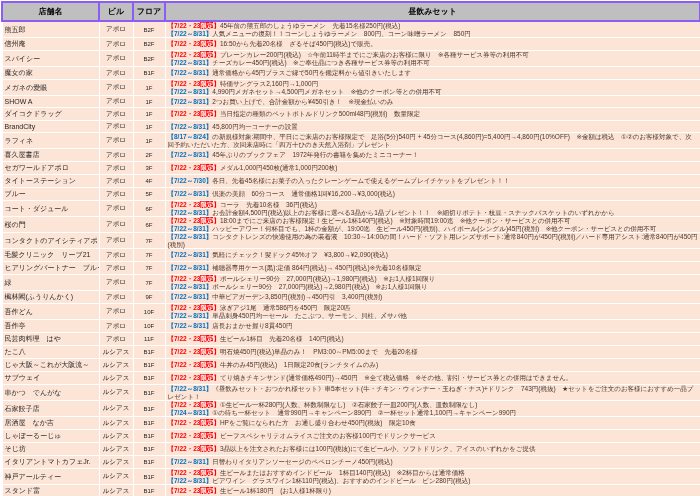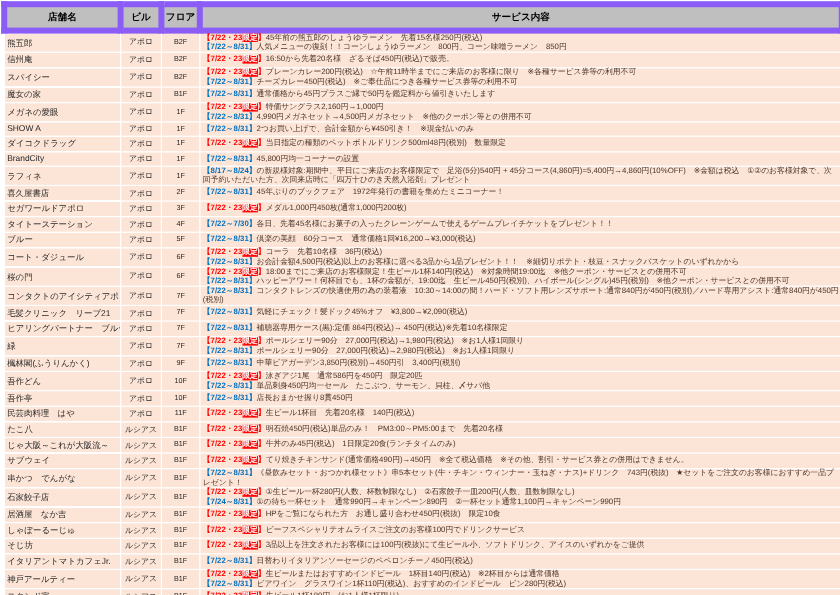--- a/index.html
+++ b/index.html
@@ -3,21 +3,21 @@
 <meta charset="utf-8">
 <style>
   html,body{margin:0;padding:0;background:#fff;}
   body{width:700px;height:496px;overflow:hidden;font-family:"Liberation Sans","DejaVu Sans",sans-serif;}
   table{border-collapse:collapse;table-layout:fixed;width:698px;margin:1px 0 0 1px;border:1px solid #7f7f7f;}
   col.c-store{width:97px;}
   col.c-bldg{width:34px;}
   col.c-floor{width:32px;}
   col.c-svc{width:535px;}
   th{background:#bfbfbf;color:#000;font-size:8px;font-weight:bold;text-align:center;
-     border:5px solid #8b5cf6;padding:3px 1px;}
+     border:2px solid #8b5cf6;padding:3px 1px;}
   td{background:#fce4d6;border:1px solid #fff;vertical-align:middle;padding:1px 2px;}
   td.store{font-size:7px;color:#262626;text-align:left;white-space:nowrap;overflow:hidden;}
   td.bldg,td.floor{font-size:6.5px;color:#262626;text-align:center;white-space:nowrap;}
   td.floor{font-size:6px;}
   td.svc{padding:0 2px;}
   .svc-line{font-size:6.5px;line-height:7.5px;color:#4a352a;}
   .p-red{color:#ff0000;font-weight:bold;}
   .p-red-em{color:#fff;background:#ff0000;font-weight:bold;}
   .p-blue{color:#0070c0;font-weight:bold;}
 </style>
@@ -29,21 +29,21 @@
     <col class="c-store">
       <col class="c-bldg">
       <col class="c-floor">
       <col class="c-svc">
   </colgroup>
   <thead>
     <tr>
       <th>店舗名</th>
       <th>ビル</th>
       <th>フロア</th>
-      <th>サービス内容</th>
+      <th>昼飲みセット</th>
     </tr>
   </thead>
   <tbody>
       <tr>
         <td class="store">熊五郎</td>
         <td class="bldg">アポロ</td>
         <td class="floor">B2F</td>
         <td class="svc">
           <div class="svc-line"><span class="p-red">【7/22・23</span><span class="p-red-em">限定</span><span class="p-red">】</span><span>45年前の熊五郎のしょうゆラーメン　先着15名様250円(税込)</span></div>
           <div class="svc-line"><span class="p-blue">【7/22～8/31】</span><span>人気メニューの復刻！！コーンしょうゆラーメン　800円、コーン味噌ラーメン　850円</span></div>

